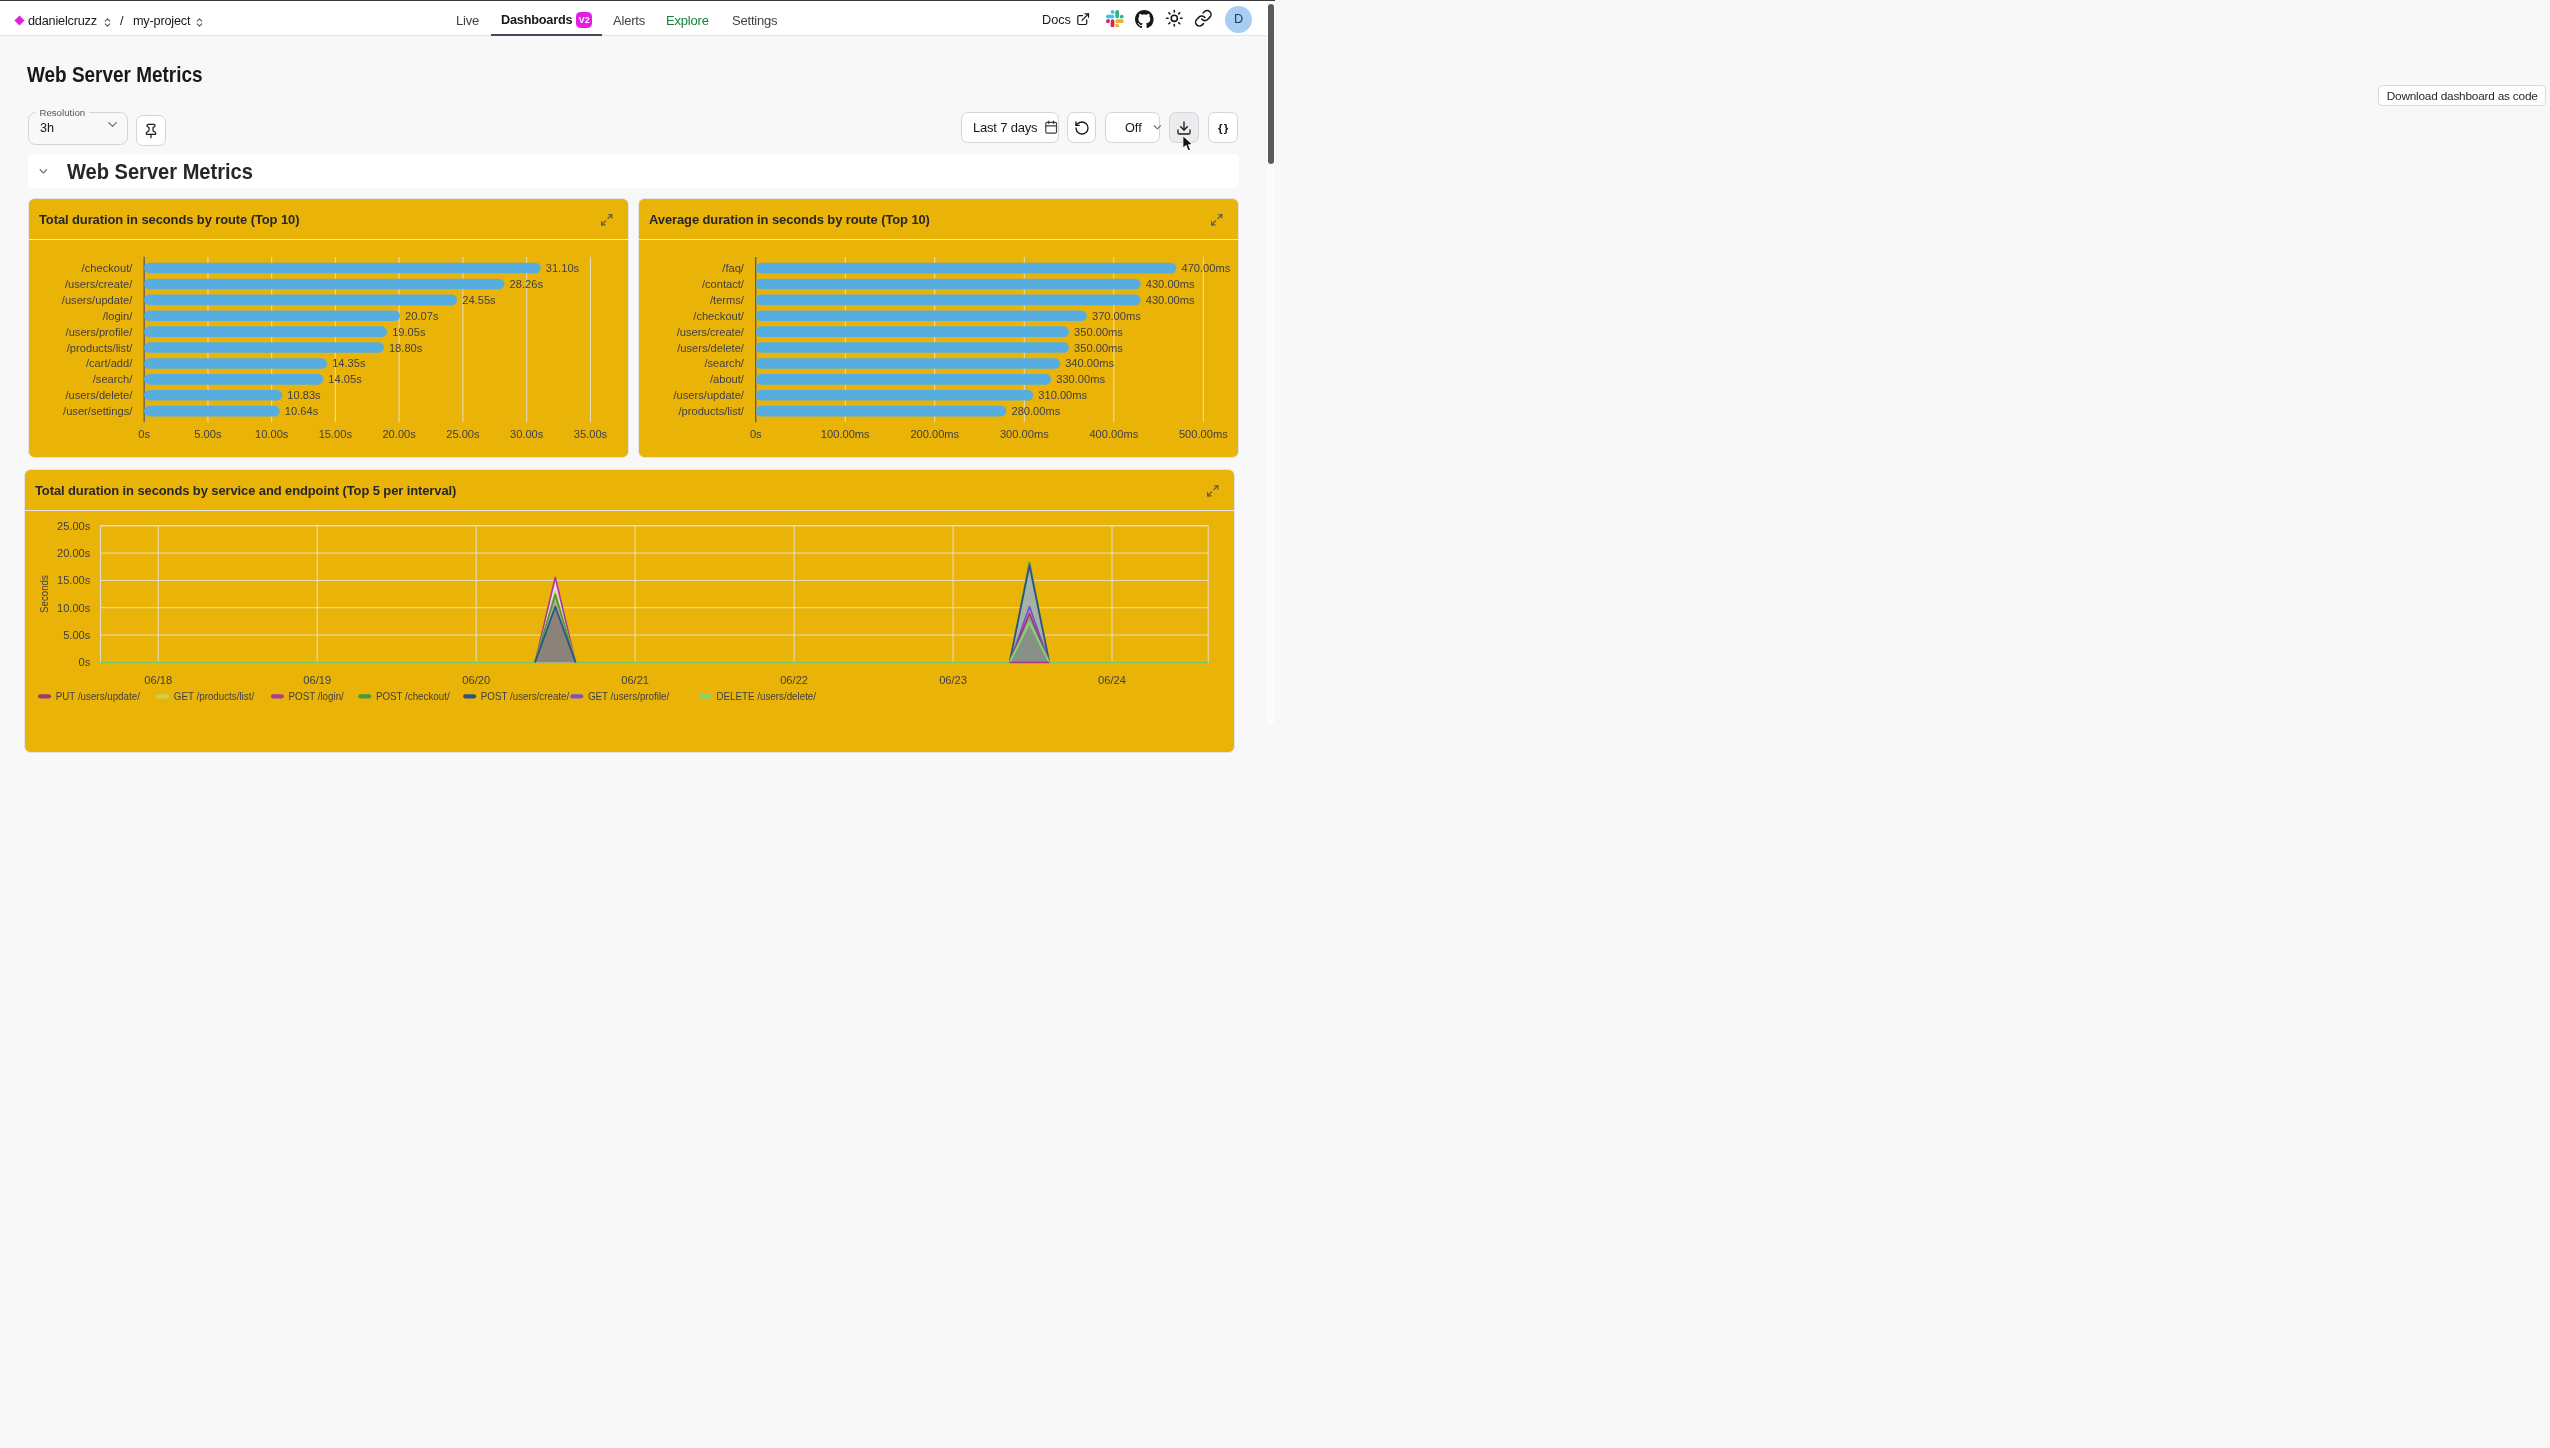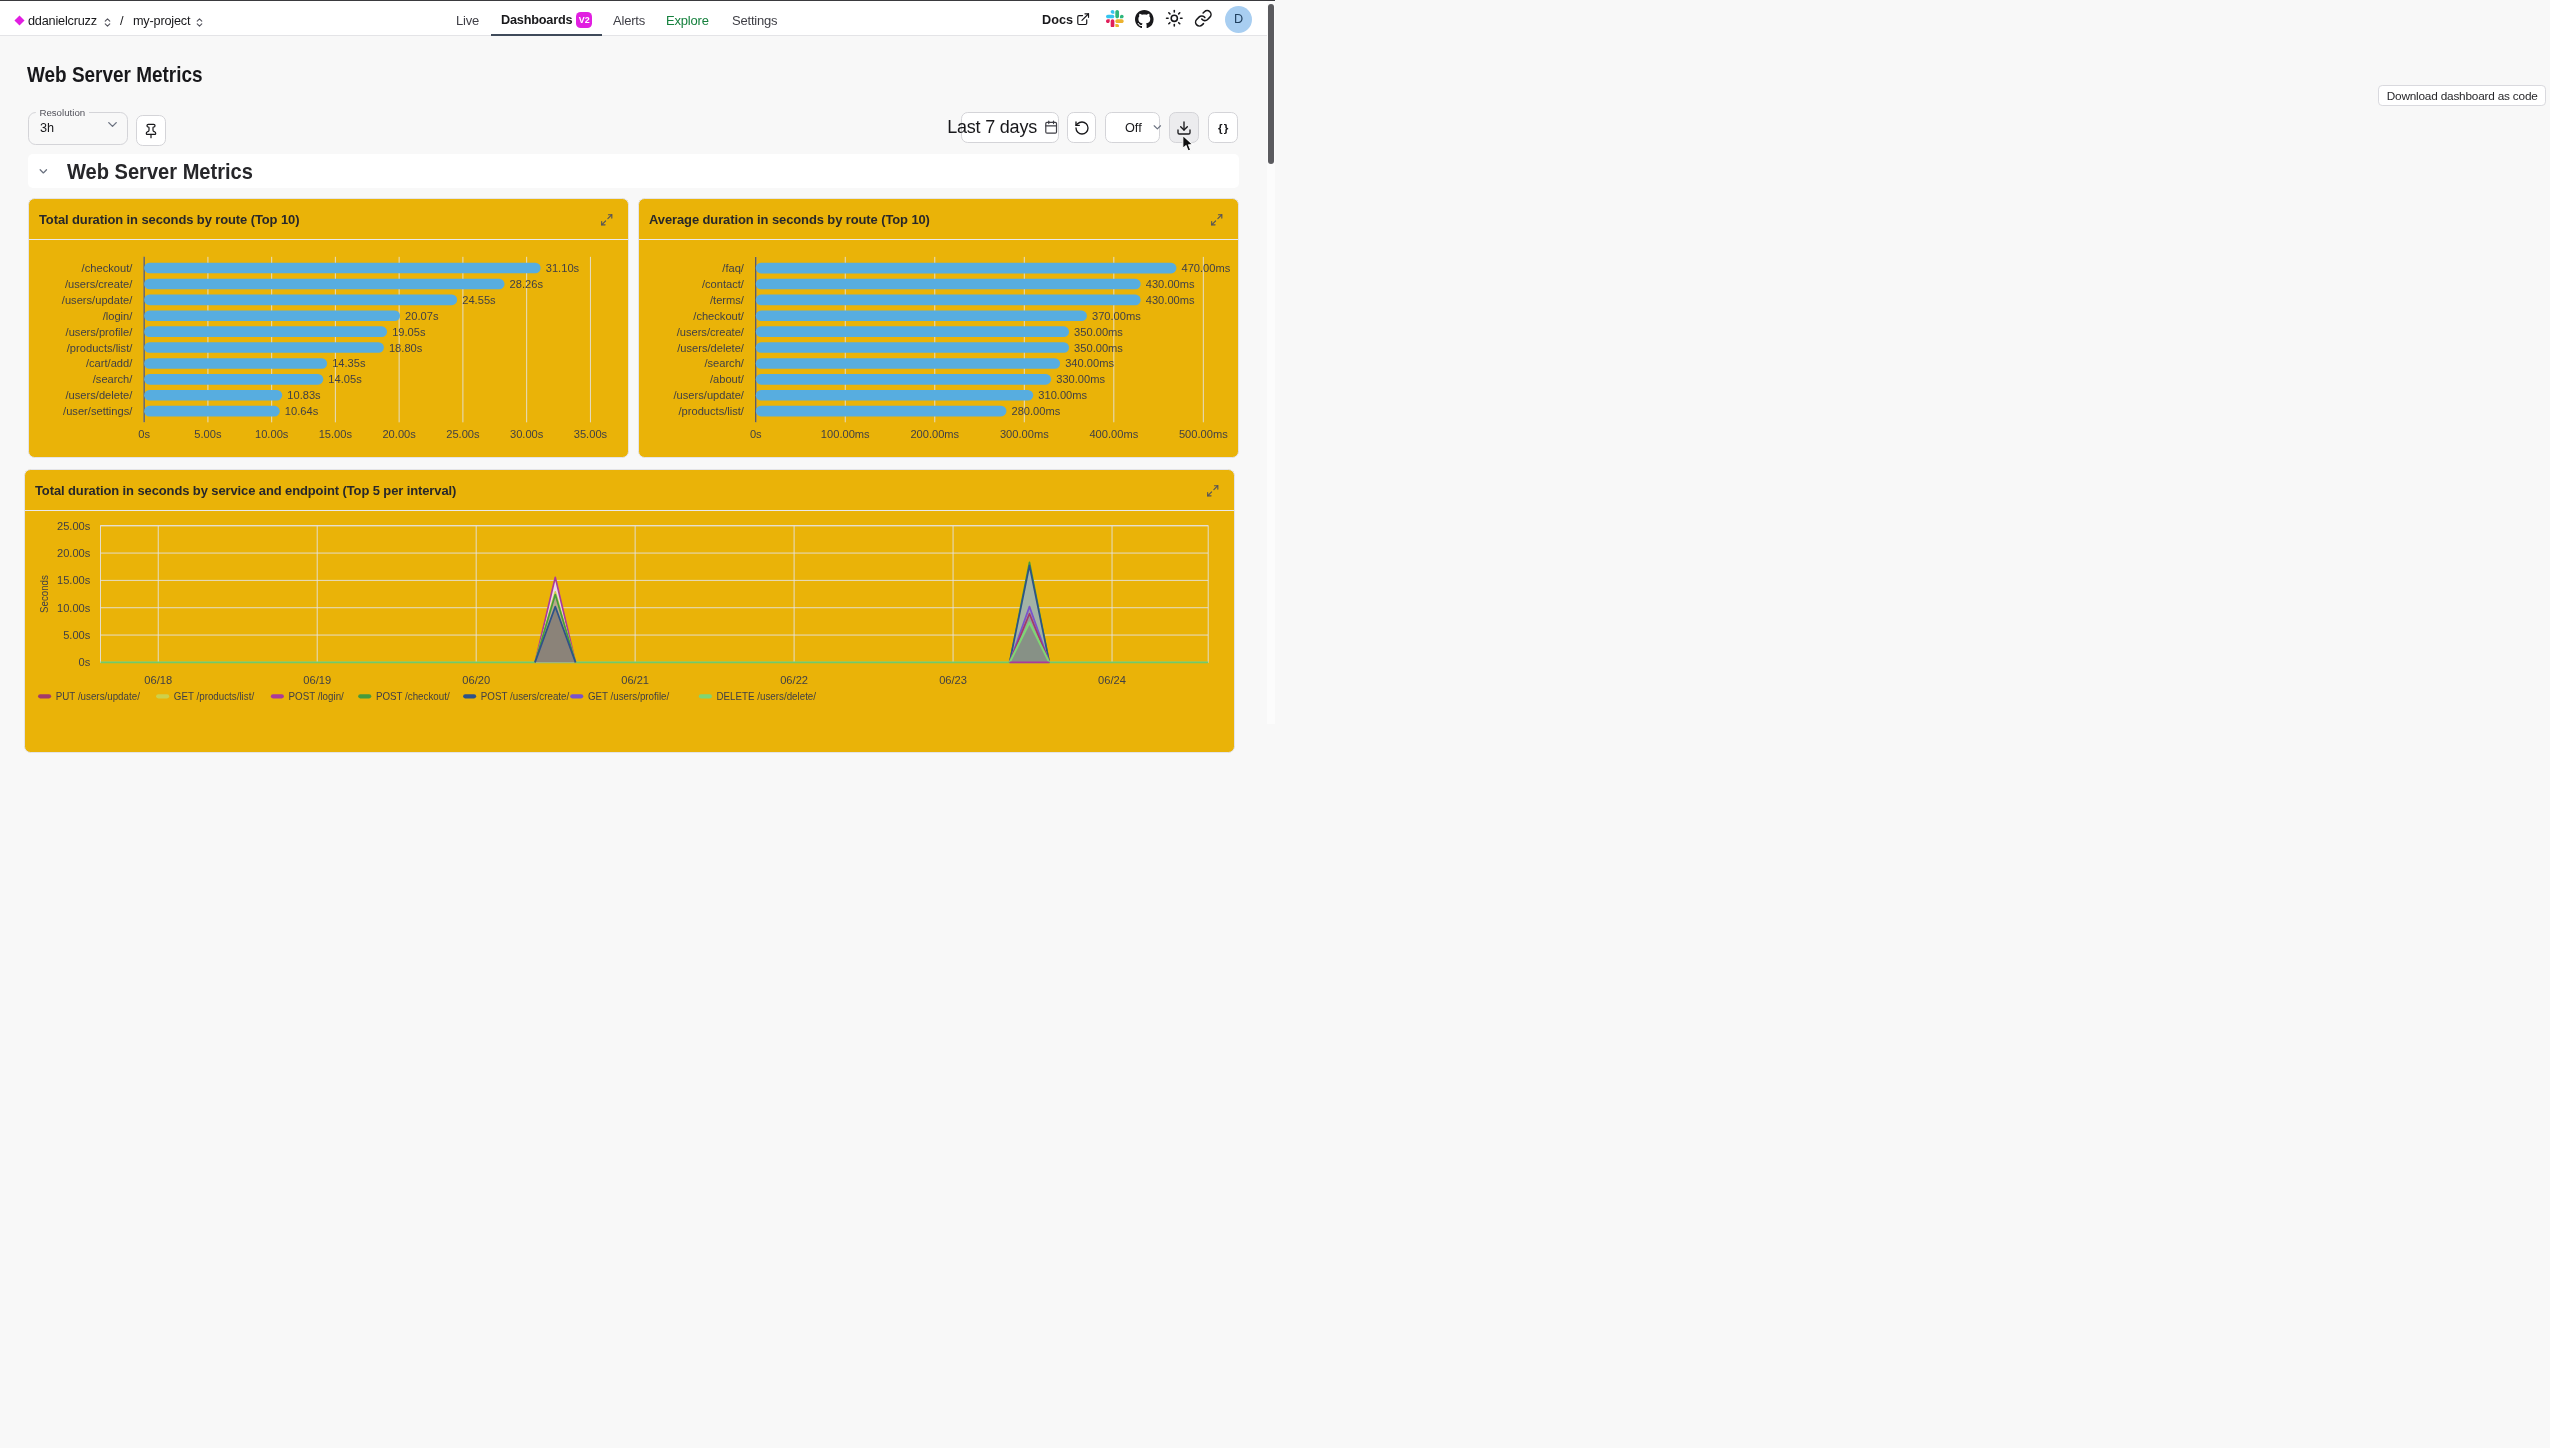--- a/index.html
+++ b/index.html
@@ -25,21 +25,21 @@
       <path d="m7 9 5-5 5 5"></path>
       <path d="m7 15 5 5 5-5"></path>
     </svg></div>
 <div class="abs" style="left:456px;top:12.7px;font-size:13px;color:#3f3f46;letter-spacing:-0.2px">Live</div>
 <div class="abs" style="left:501px;top:12.7px;font-size:12.7px;font-weight:700;color:#18181b;letter-spacing:-0.2px">Dashboards</div>
 <div class="abs" style="left:576px;top:11.8px;width:16.4px;height:16.4px;background:#e11ee1;border-radius:4.6px;color:#fff;font-size:8.9px;font-weight:600;display:flex;align-items:center;justify-content:center">V2</div>
 <div class="abs" style="left:491px;top:34px;width:111px;height:2.1px;background:#3f4a5a"></div>
 <div class="abs" style="left:613px;top:12.7px;font-size:13px;color:#3f3f46;letter-spacing:-0.2px">Alerts</div>
 <div class="abs" style="left:666px;top:12.7px;font-size:13px;color:#15803d;letter-spacing:-0.2px">Explore</div>
 <div class="abs" style="left:732px;top:12.7px;font-size:13px;color:#3f3f46;letter-spacing:-0.2px">Settings</div>
-<div class="abs" style="left:1042px;top:12.7px;font-size:12.7px;font-weight:700;color:#18181b">Docs</div>
+<div class="abs" style="left:1042px;top:12.7px;font-size:12.7px;font-weight:400;color:#18181b">Docs</div>
 <div class="abs" style="left:1076px;top:12.2px"><svg width="14.3" height="14.3" viewBox="0 0 24 24" fill="none" stroke="#18181b" stroke-width="2" stroke-linecap="round" stroke-linejoin="round">
       <path d="M15 3h6v6"></path>
       <path d="M10 14 21 3"></path>
       <path d="M18 13v6a2 2 0 0 1-2 2H5a2 2 0 0 1-2-2V8a2 2 0 0 1 2-2h6"></path>
     </svg></div>
 <div class="abs" style="left:1106px;top:9.7px"><svg width="17.7" height="17.7" viewBox="0 0 122.8 122.8">
       <path fill="#e01e5a" d="M25.8 77.6c0 7.1-5.8 12.9-12.9 12.9S0 84.7 0 77.6s5.8-12.9 12.9-12.9h12.9v12.9zm6.5 0c0-7.1 5.8-12.9 12.9-12.9s12.9 5.8 12.9 12.9v32.3c0 7.1-5.8 12.9-12.9 12.9s-12.9-5.8-12.9-12.9V77.6z"></path>
       <path fill="#36c5f0" d="M45.2 25.8c-7.1 0-12.9-5.8-12.9-12.9S38.1 0 45.2 0s12.9 5.8 12.9 12.9v12.9H45.2zm0 6.5c7.1 0 12.9 5.8 12.9 12.9s-5.8 12.9-12.9 12.9H12.9C5.8 58.1 0 52.3 0 45.2s5.8-12.9 12.9-12.9h32.3z"></path>
       <path fill="#2eb67d" d="M97 45.2c0-7.1 5.8-12.9 12.9-12.9s12.9 5.8 12.9 12.9-5.8 12.9-12.9 12.9H97V45.2zm-6.5 0c0 7.1-5.8 12.9-12.9 12.9s-12.9-5.8-12.9-12.9V12.9C64.7 5.8 70.5 0 77.6 0s12.9 5.8 12.9 12.9v32.3z"></path>
       <path fill="#ecb22e" d="M77.6 97c7.1 0 12.9 5.8 12.9 12.9s-5.8 12.9-12.9 12.9-12.9-5.8-12.9-12.9V97h12.9zm0-6.5c-7.1 0-12.9-5.8-12.9-12.9s5.8-12.9 12.9-12.9h32.3c7.1 0 12.9 5.8 12.9 12.9s-5.8 12.9-12.9 12.9H77.6z"></path>
@@ -70,21 +70,21 @@
 <div class="abs" style="left:105px;top:117px"><svg width="15" height="15" viewBox="0 0 24 24" fill="none" stroke="#6b7280" stroke-width="2.2" stroke-linecap="round" stroke-linejoin="round">
       <path d="m6 9 6 6 6-6"></path>
     </svg></div>
 <div class="btn" style="left:136px;top:115px;width:30px">
     <svg width="16" height="16" viewBox="0 0 24 24" fill="none" stroke="#18181b" stroke-width="1.8" stroke-linecap="round" stroke-linejoin="round">
       <path d="M12 17v5"></path>
       <path d="M9 10.76a2 2 0 0 1-1.11 1.79l-1.78.9A2 2 0 0 0 5 15.24V16a1 1 0 0 0 1 1h12a1 1 0 0 0 1-1v-.76a2 2 0 0 0-1.11-1.79l-1.78-.9A2 2 0 0 1 15 10.76V7a1 1 0 0 1 1-1 2 2 0 0 0 0-4H8a2 2 0 0 0 0 4 1 1 0 0 1 1 1z"></path>
     </svg>
   </div>
 <div class="abs" style="right:3.8px;top:85px;height:21px;background:#fff;border:0.8px solid #d9d9de;border-radius:4.2px;font-size:11.8px;color:#27272a;display:flex;align-items:center;padding:0 7.6px;white-space:nowrap;z-index:50;letter-spacing:-0.2px">Download dashboard as code</div>
-<div class="btn" style="left:961px;top:112px;width:98px;justify-content:flex-end;padding-left:11px;font-size:18px;color:#18181b;letter-spacing:-0.2px">Last 7 days<span style="margin-left:6.7px;display:flex">
+<div class="btn" style="left:961px;top:112px;width:98px;justify-content:flex-start;padding-left:11px;font-size:13px;color:#18181b;letter-spacing:-0.2px">Last 7 days<span style="margin-left:6.7px;display:flex">
       <svg width="14.3" height="14.3" viewBox="0 0 24 24" fill="none" stroke="#3f3f46" stroke-width="2" stroke-linecap="round" stroke-linejoin="round">
         <path d="M8 2v4"></path>
         <path d="M16 2v4"></path>
         <rect x="3" y="4" width="18" height="18" rx="2"></rect>
         <path d="M3 10h18"></path>
       </svg>
     </span></div>
 <div class="btn" style="left:1067px;top:112px;width:29px">
     <svg width="16" height="16" viewBox="0 0 24 24" fill="none" stroke="#18181b" stroke-width="2" stroke-linecap="round" stroke-linejoin="round">
       <path d="M3 12a9 9 0 1 0 9-9 9.75 9.75 0 0 0-6.74 2.74L3 8"></path>

